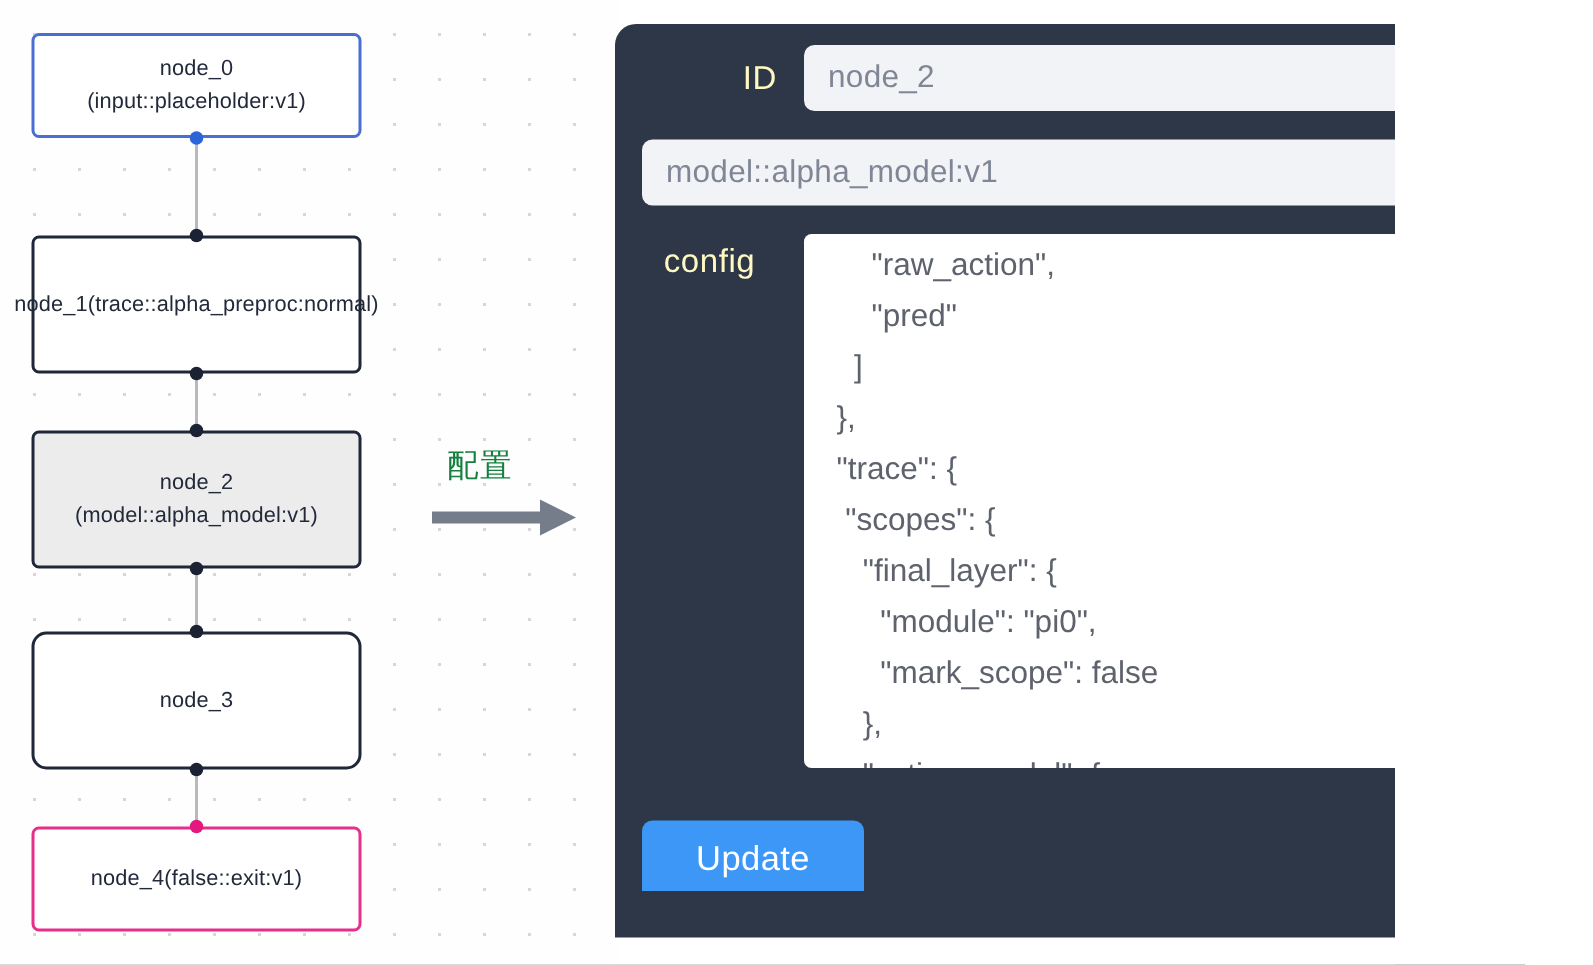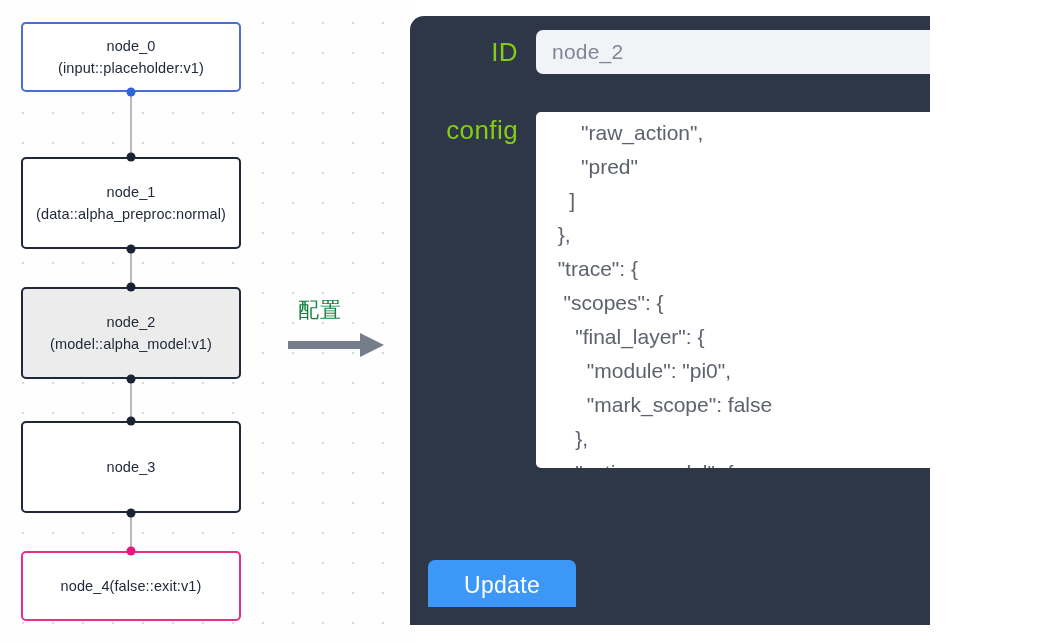--- a/index.html
+++ b/index.html
@@ -109,41 +109,41 @@
     display: flex;
     align-items: flex-start;
     margin-bottom: 19px;
   }
   .field-label {
     width: 108px;
     flex: 0 0 108px;
     text-align: right;
     padding-right: 18px;
     box-sizing: border-box;
-    color: #84cc16;
-    font-size: 26px;
+    color: #fef9c3;
+    font-size: 22px;
     line-height: 44px;
     letter-spacing: 0.4px;
   }
   .field-input {
     flex: 1 1 auto;
     box-sizing: border-box;
     height: 44px;
     background: #f2f3f7;
     border: none;
     border-radius: 7px;
     color: #808696;
     font-size: 21px;
     font-family: "Liberation Sans", sans-serif;
     padding: 0 16px;
     letter-spacing: 0.2px;
     outline: none;
   }
 
-  .config-row .field-label { line-height: 36px; }
+  .config-row .field-label { line-height: 36px; text-align: center; }
 
   .textarea-wrap {
     position: relative;
     flex: 1 1 auto;
     height: 356px;
   }
   .config-textarea {
     box-sizing: border-box;
     width: 100%;
     height: 100%;
@@ -196,21 +196,21 @@
     height: 1px;
     transform: rotate(-45deg);
     right: 2px;
   }
   .resize-grip::before { width: 16px; bottom: 6px; }
   .resize-grip::after  { width: 9px;  bottom: 2px; right: 2px; }
 
   #update-button {
     position: absolute;
     left: 428px;
-    top: 560px;
+    top: 547px;
     width: 148px;
     height: 47px;
     background: #3d97f7;
     border: none;
     border-radius: 7px 7px 0 0;
     color: #ffffff;
     font-family: "Liberation Sans", sans-serif;
     font-size: 23px;
     letter-spacing: 0.3px;
     text-align: center;
@@ -229,35 +229,35 @@
     <div class="edge" style="left:130px; top:248px; height:38px;"></div>
     <div class="edge" style="left:130px; top:378px; height:42px;"></div>
     <div class="edge" style="left:130px; top:512px; height:38px;"></div>
 
     <div class="node is-input" style="left: 21px; top: 22px; width: 220px; height: 70px; flex-direction: column; background: rgb(255, 255, 255); border: 2px solid rgb(74, 111, 208);">
       <span>node_0</span>
       <span>(input::placeholder:v1)</span>
     </div>
     <div class="handle handle-blue" style="left:131px; top:92px;"></div>
 
-    <div class="node" style="left:21px; top:157px; width:220px; height:92px; flex-direction:column;">
+    <div class="node" style="left:21px; top:157px; width:220px; height:92px; flex-direction:row;">
       <span>node_1</span>
-      <span>(data::alpha_preproc:normal)</span>
+      <span>(trace::alpha_preproc:normal)</span>
     </div>
     <div class="handle" style="left:131px; top:157px;"></div>
     <div class="handle" style="left:131px; top:249px;"></div>
 
     <div class="node is-selected" style="left:21px; top:287px; width:220px; height:92px; flex-direction:column;">
       <span>node_2</span>
       <span>(model::alpha_model:v1)</span>
     </div>
     <div class="handle" style="left:131px; top:287px;"></div>
     <div class="handle" style="left:131px; top:379px;"></div>
 
-    <div class="node" style="left:21px; top:421px; width:220px; height:92px; ">
+    <div class="node" style="left:21px; top:421px; width:220px; height:92px; border-radius:10px;">
       <span>node_3</span>
     </div>
     <div class="handle" style="left:131px; top:421px;"></div>
     <div class="handle" style="left:131px; top:513px;"></div>
 
     <div class="node is-output" style="left:21px; top:551px; width:220px; height:70px; flex-direction:row;">
       <span>node_4</span>
       <span>(false::exit:v1)</span>
     </div>
     <div class="handle handle-pink" style="left:131px; top:551px;"></div>
@@ -271,20 +271,21 @@
   </div>
 
   <div id="config-panel">
 
     <div class="field-row">
       <div class="field-label">ID</div>
       <input class="field-input" type="text" value="node_2" style="">
     </div>
 
     <div class="field-row">
+      <input class="field-input" type="text" value="model::alpha_model:v1" style="">
     </div>
 
     <div class="field-row config-row">
       <div class="field-label">config</div>
       <div class="textarea-wrap">
         <textarea class="config-textarea" spellcheck="false" style="">      "raw_action",
       "pred"
     ]
   },
   "trace": {

